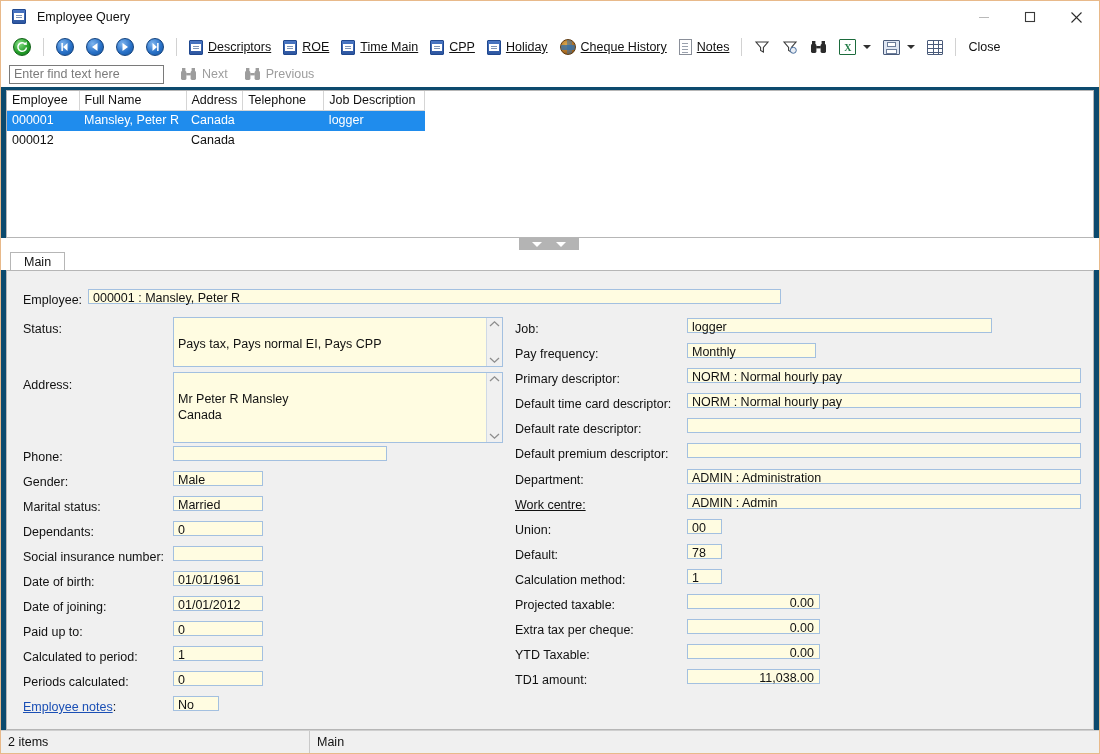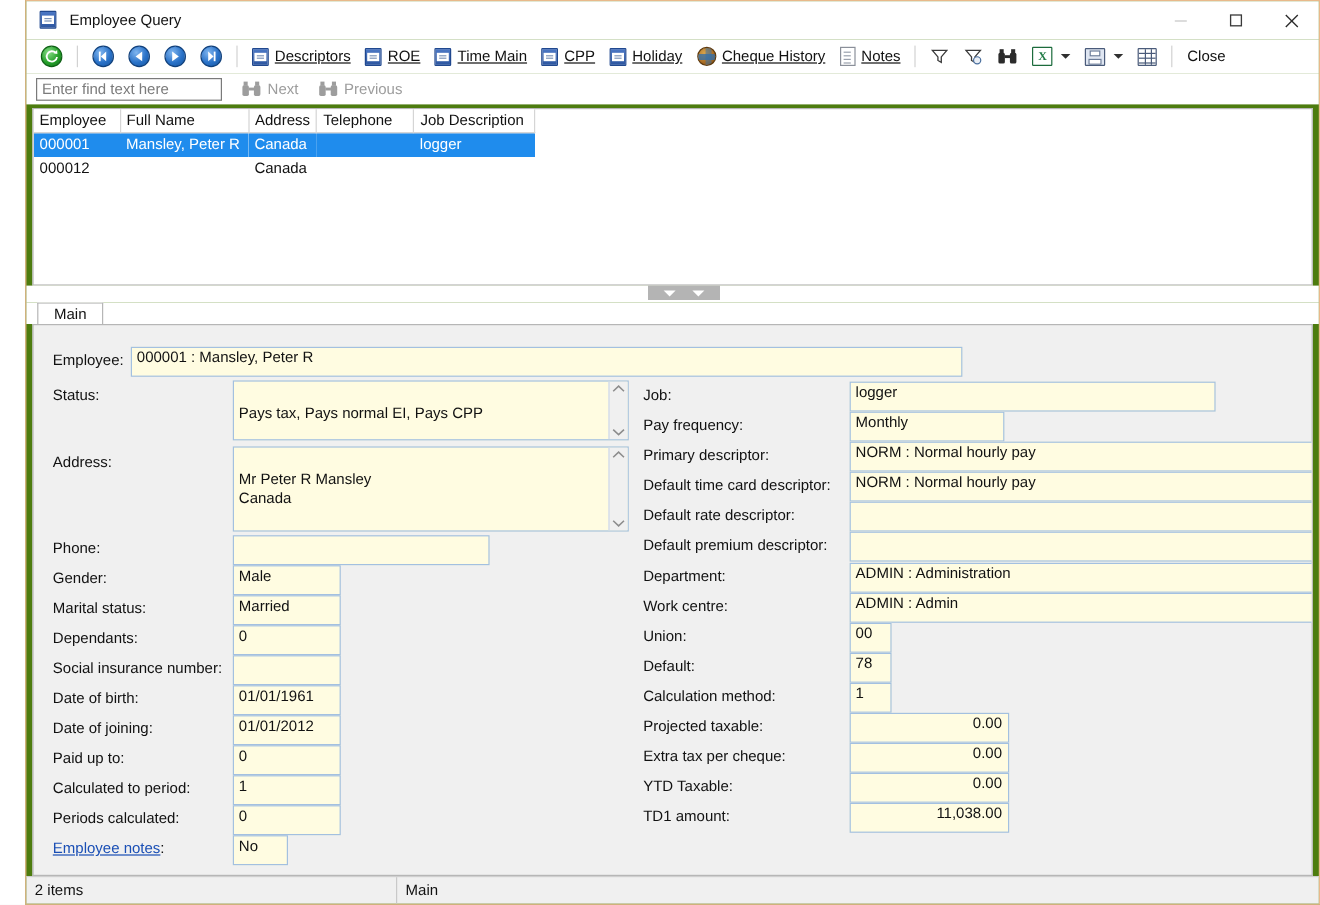--- a/index.html
+++ b/index.html
@@ -5,23 +5,23 @@
   html,body{margin:0;padding:0;}
   body{
     width:1100px;height:754px;overflow:hidden;
     font-family:"Liberation Sans", sans-serif;
     font-size:12.5px;color:#1a1a1a;background:#ffffff;
     -webkit-font-smoothing:antialiased;
   }
   .window{
     position:absolute;inset:0;
     border:1px solid #e8b98a;
-    background:#4d7c0f;
+    background:#0c4a6e;
     box-sizing:border-box;
-    display:flex;flex-direction:column;margin-left:21px;
+    display:flex;flex-direction:column;
   }
   
   .titlebar{
     height:32px;flex:0 0 32px;display:flex;align-items:center;
     background:#ffffff;position:relative;
   }
   .title-icon{
     width:16px;height:16px;margin-left:11px;margin-right:9px;position:relative;flex:0 0 16px;
   }
   .card-icon{
@@ -167,21 +167,21 @@
     font-size:12.5px;color:#111;border:1px solid #b6b6b6;border-bottom:none;background:#ffffff;
   }
   .panel{
     flex:1 1 auto;margin:0 5px;border:1px solid #b6b6b6;border-top:1px solid #b6b6b6;
     background:#f0f0f0;box-sizing:border-box;position:relative;overflow:hidden;
   }
   
   .fld{
     box-sizing:border-box;border:1px solid #a3c0e0;background:#fffce1;
     font-family:"Liberation Sans",sans-serif;font-size:12.5px;color:#111;
-    padding:1px 4px;height:25px;line-height:15px;display:block;
+    padding:1px 4px;height:15px;line-height:15px;display:block;
   }
   .fld.num{text-align:right;padding-right:5px;}
   .lbl{font-size:12.5px;color:#111;white-space:nowrap;}
   .lbl.link{color:#1a4fb5;text-decoration:underline;}
   .ta{
     box-sizing:border-box;border:1px solid #a3c0e0;background:#fffce1;position:relative;
     font-size:12.5px;color:#111;padding:2px 4px;line-height:16px;overflow:hidden;white-space:pre-line;
   }
   .sbar{
     position:absolute;right:0;top:0;bottom:0;width:16px;background:#f0f0f0;
@@ -497,21 +497,21 @@
 
     <span class="lbl abs" style="left:508px;top:151px;">Default rate descriptor:</span>
     <span class="fld abs" style="left:680px;top:147px;width:394px;"></span>
 
     <span class="lbl abs" style="left:508px;top:176px;">Default premium descriptor:</span>
     <span class="fld abs" style="left:680px;top:172px;width:394px;"></span>
 
     <span class="lbl abs" style="left:508px;top:202px;">Department:</span>
     <span class="fld abs" style="left:680px;top:198px;width:394px;">ADMIN : Administration</span>
 
-    <span class="lbl abs" style="left:508px;top:227px;">Work centre:</span>
+    <span class="lbl abs" style="left:508px;top:227px;text-decoration:underline;">Work centre:</span>
     <span class="fld abs" style="left:680px;top:223px;width:394px;">ADMIN : Admin</span>
 
     <span class="lbl abs" style="left:508px;top:252px;">Union:</span>
     <span class="fld abs" style="left:680px;top:248px;width:35px;">00</span>
 
     <span class="lbl abs" style="left:508px;top:277px;">Default:</span>
     <span class="fld abs" style="left:680px;top:273px;width:35px;">78</span>
 
     <span class="lbl abs" style="left:508px;top:302px;">Calculation method:</span>
     <span class="fld abs" style="left:680px;top:298px;width:35px;">1</span>

